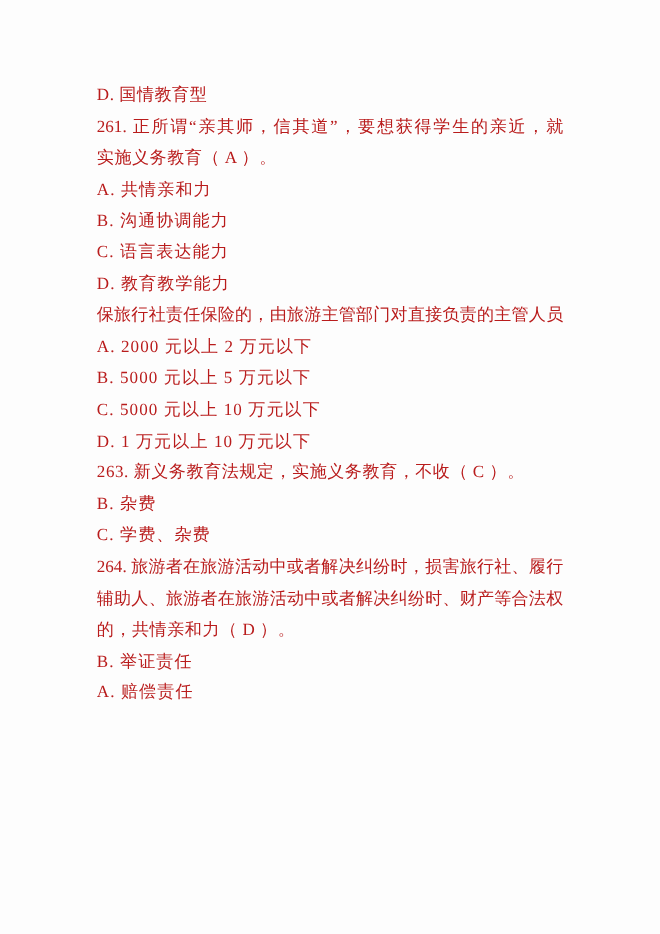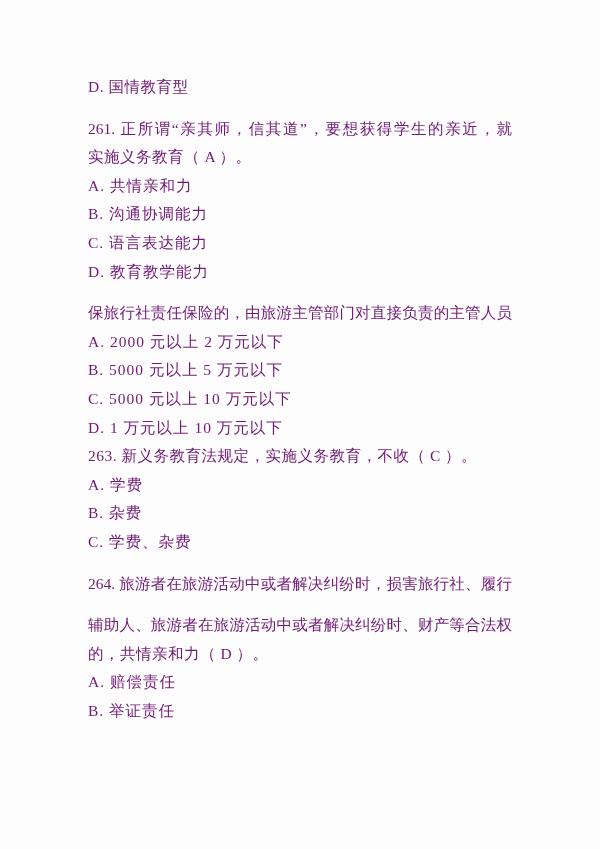--- a/index.html
+++ b/index.html
@@ -8,42 +8,41 @@
     background: #ffffff;
   }
   .page {
     position: relative;
     width: 600px;
     height: 849px;
     background: #fdfdfd;
     box-sizing: border-box;
     padding: 73px 88px 0 88px;
     font-family: "Liberation Serif", "DejaVu Serif", serif;
-    color: #701a75;
+    color: #b91c1c;
     overflow: hidden;
   }
   .textblock {
     width: 424px;
   }
   .line {
     font-size: 15.5px;
     line-height: 28.6px;
     height: 28.6px;
     letter-spacing: 0.5px;
     word-break: break-all;
     overflow: hidden;
     white-space: nowrap;
   }
   
   .jl {
     white-space: normal;
     text-align: justify;
     text-align-last: justify;
     letter-spacing: 0;
-    margin-top: 13px;
   }
   .opt {
     letter-spacing: 1px;
   }
 </style>
 </head>
 <body>
 
 <div class="page">
   <div class="textblock">
@@ -62,27 +61,26 @@
     <div>
       <div class="line jl">保旅行社责任保险的，由旅游主管部门对直接负责的主管人员</div>
       <div class="line opt">A. 2000 元以上 2 万元以下</div>
       <div class="line opt">B. 5000 元以上 5 万元以下</div>
       <div class="line opt">C. 5000 元以上 10 万元以下</div>
       <div class="line opt">D. 1 万元以上 10 万元以下</div>
     </div>
 
     <div>
       <div class="line">263. 新义务教育法规定，实施义务教育，不收（ C ）。</div>
-      <div class="line opt">A. 学费</div>
       <div class="line opt">B. 杂费</div>
       <div class="line opt">C. 学费、杂费</div>
     </div>
 
     <div>
       <div class="line jl">264. 旅游者在旅游活动中或者解决纠纷时，损害旅行社、履行</div>
       <div class="line jl">辅助人、旅游者在旅游活动中或者解决纠纷时、财产等合法权益</div>
       <div class="line">的，共情亲和力（ D ）。</div>
+      <div class="line opt">B. 举证责任</div>
       <div class="line opt">A. 赔偿责任</div>
-      <div class="line opt">B. 举证责任</div>
     </div>
 
   </div>
 </div>
 
 </body></html>

